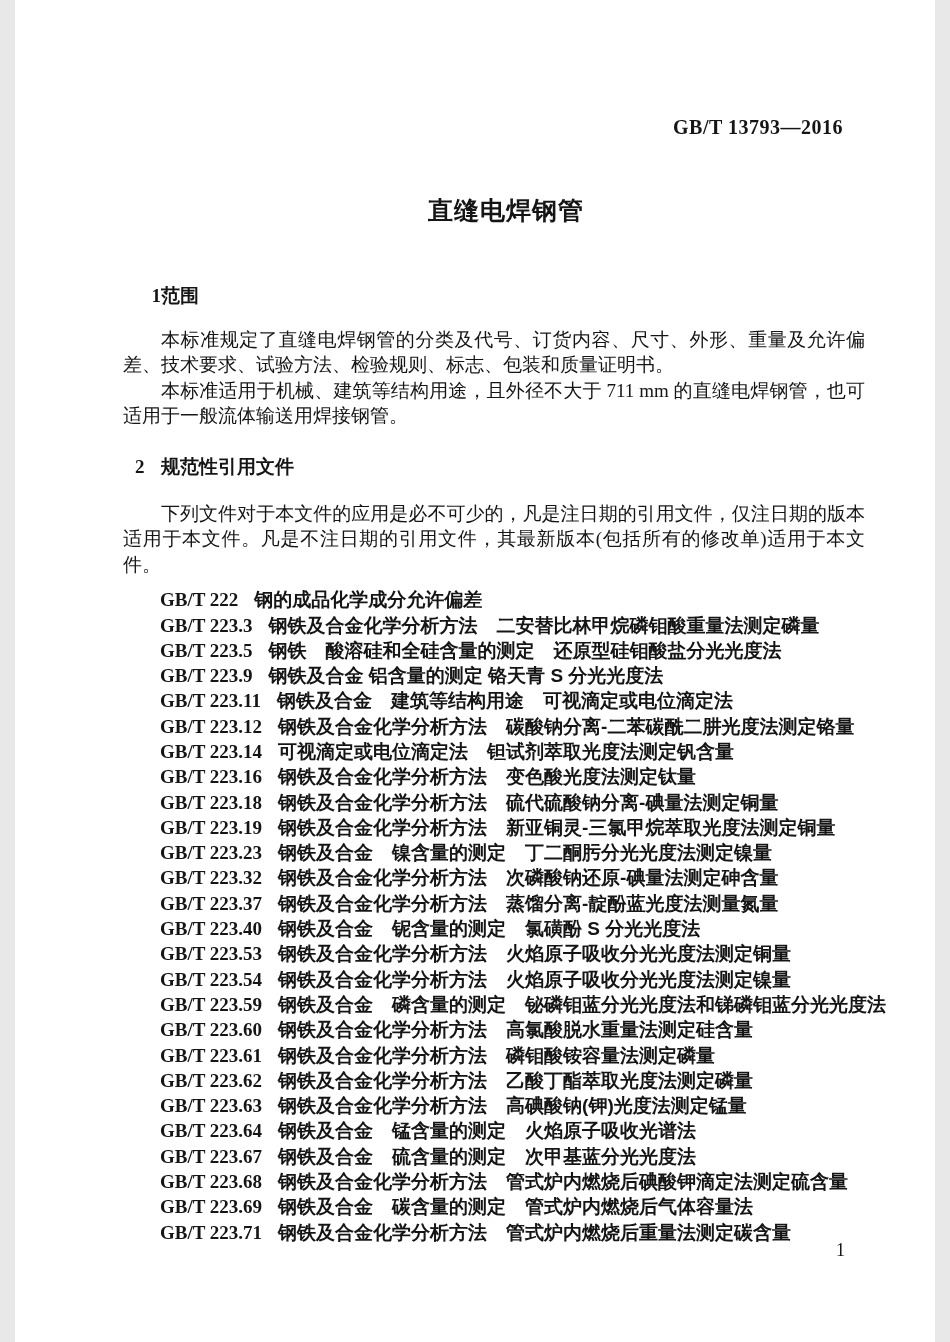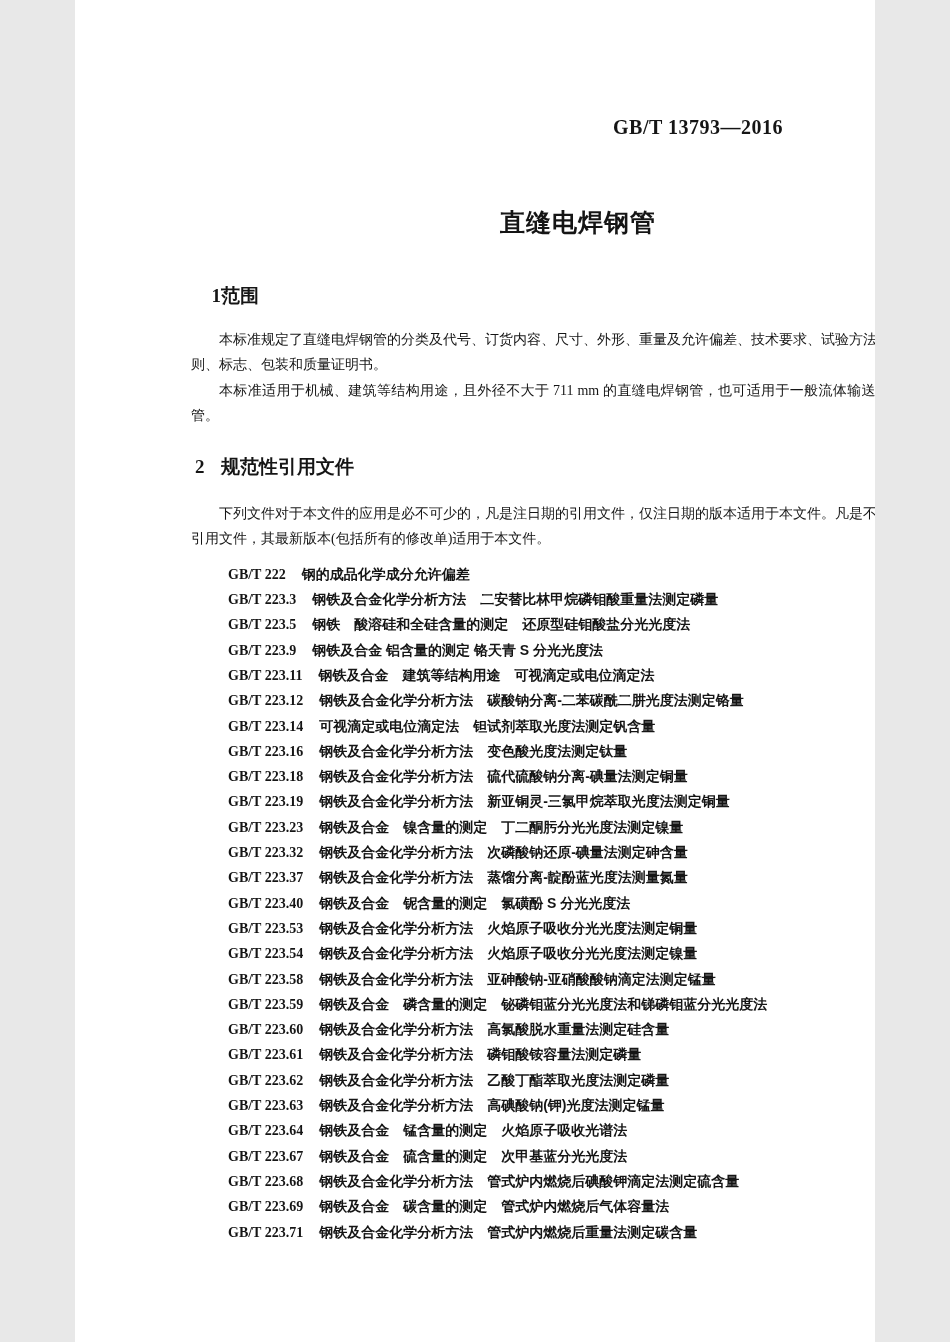--- a/index.html
+++ b/index.html
@@ -1,18 +1,18 @@
 <!DOCTYPE html>
 <html><head>
 <meta charset="utf-8">
 <style>
   html, body { margin: 0; padding: 0; background: #e8e8e8; }
   .page {
     position: relative;
-    width: 800px;
+    width: 920px;
     height: 1342px;
     margin: 0 auto;
     background: #ffffff;
     color: #151515;
     font-family: "Liberation Serif", "DejaVu Serif", serif;
     overflow: hidden;
   }
   .doc-code {
     position: absolute;
     top: 116px;
@@ -26,43 +26,43 @@
   .doc-title {
     position: absolute;
     top: 194px;
     left: 120px;
     width: 742px;
     text-align: center;
     font-family: "Liberation Sans", "DejaVu Sans", sans-serif;
     font-weight: 700;
     font-size: 25px;
     letter-spacing: 1px;
-    margin: 12px;
+    margin: 0;
   }
   .sec-heading {
     position: absolute;
     left: 120px;
     margin: 0;
     font-family: "Liberation Sans", "DejaVu Sans", sans-serif;
     font-weight: 700;
     font-size: 19px;
     white-space: nowrap;
   }
   .sec-heading .sec-num {
     display: inline-block;
     min-width: 26px;
     font-family: "Liberation Serif", "DejaVu Serif", serif;
   }
   .h1 { top: 283px; text-align: right; }
   .h2 { top: 454px; }
   .body-block {
     position: absolute;
-    left: 116px;
+    left: 108px;
     width: 742px;
-    font-size: 14px;
+    font-size: 19px;
     line-height: 25.4px;
   }
   .body1 { top: 327px; }
   .body2 { top: 501px; }
   .body-block p {
     margin: 0;
     text-indent: 2em;
     text-align: justify;
   }
   .ref-list { margin-top: 10px; }
@@ -172,23 +172,20 @@
         </div>
 
         <div class="ref-item">
           <span class="ref-code">GB/T 223.53</span><span class="ref-title">钢铁及合金化学分析方法　火焰原子吸收分光光度法测定铜量</span>
         </div>
 
         <div class="ref-item">
           <span class="ref-code">GB/T 223.54</span><span class="ref-title">钢铁及合金化学分析方法　火焰原子吸收分光光度法测定镍量</span>
         </div>
 
-        <div class="ref-item">
-          <span class="ref-code">GB/T 223.58</span><span class="ref-title">钢铁及合金化学分析方法　亚砷酸钠-亚硝酸酸钠滴定法测定锰量</span>
-        </div>
 
         <div class="ref-item">
           <span class="ref-code">GB/T 223.59</span><span class="ref-title">钢铁及合金　磷含量的测定　铋磷钼蓝分光光度法和锑磷钼蓝分光光度法</span>
         </div>
 
         <div class="ref-item">
           <span class="ref-code">GB/T 223.60</span><span class="ref-title">钢铁及合金化学分析方法　高氯酸脱水重量法测定硅含量</span>
         </div>
 
         <div class="ref-item">

